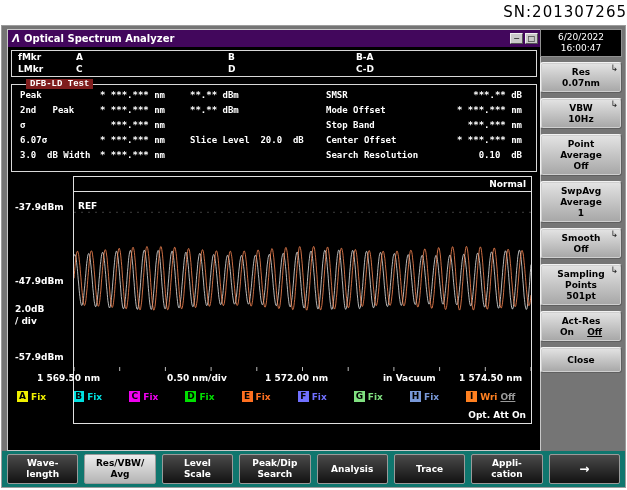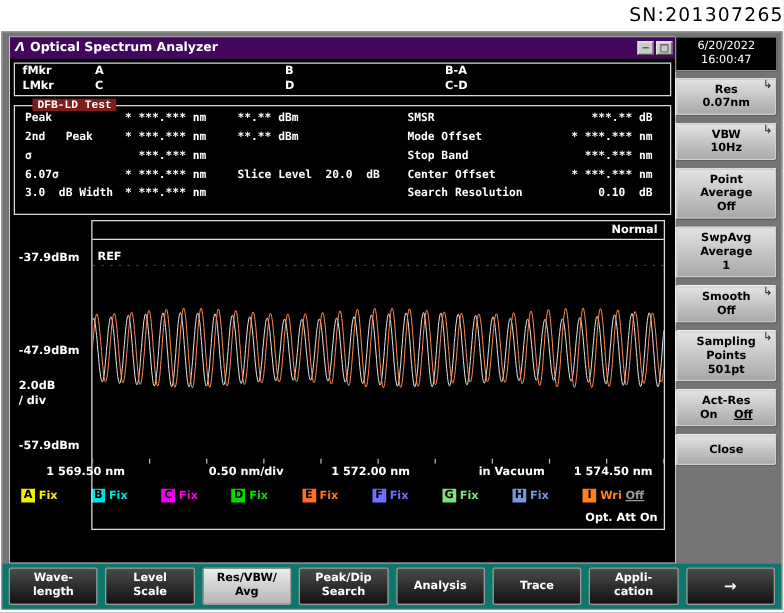--- a/index.html
+++ b/index.html
@@ -312,29 +312,29 @@
     <div class="skey" style="padding:7px 2px 6px;">
       <div>Close</div>
     </div>
   </div>
 
   <div class="fnkeys">
     <div class="fnkey">
       <div>Wave-</div>
       <div>length</div>
     </div>
-    <div class="fnkey">
-      <div>Level</div>
-      <div>Scale</div>
-    </div>
     <div class="fnkey active">
       <div>Res/VBW/</div>
       <div>Avg</div>
     </div>
     <div class="fnkey">
+      <div>Level</div>
+      <div>Scale</div>
+    </div>
+    <div class="fnkey">
       <div>Peak/Dip</div>
       <div>Search</div>
     </div>
     <div class="fnkey">
       <div>Analysis</div>
     </div>
     <div class="fnkey">
       <div>Trace</div>
     </div>
     <div class="fnkey">

